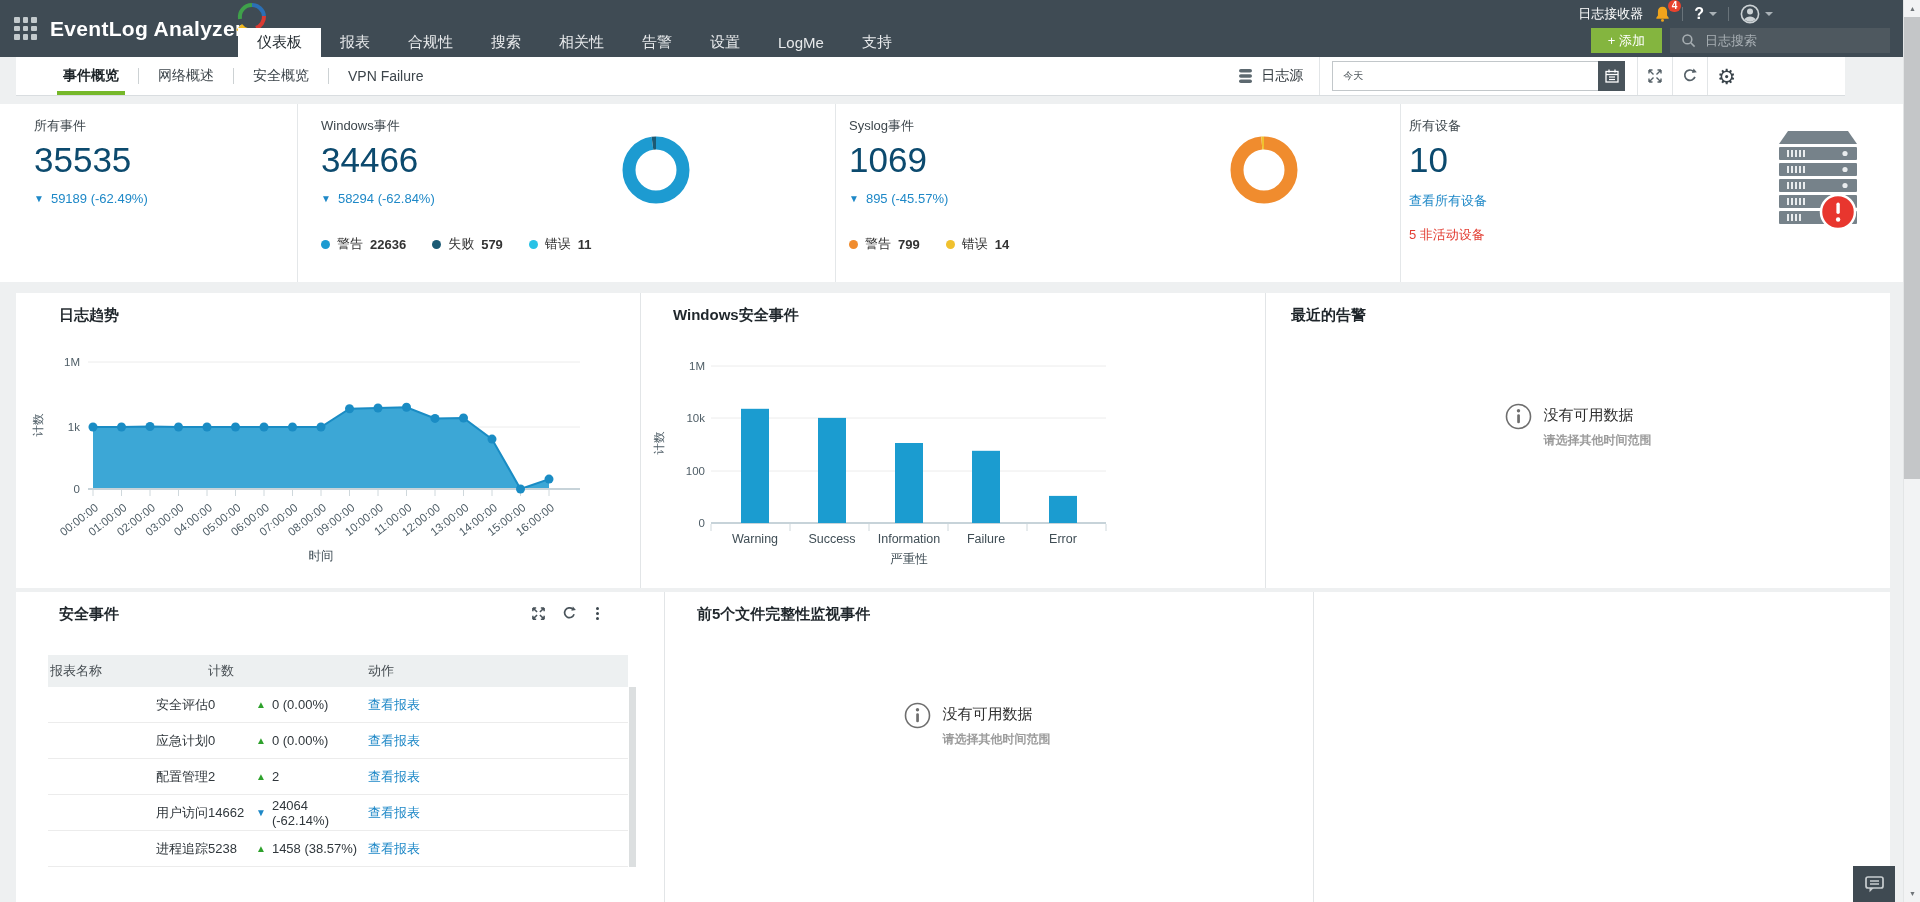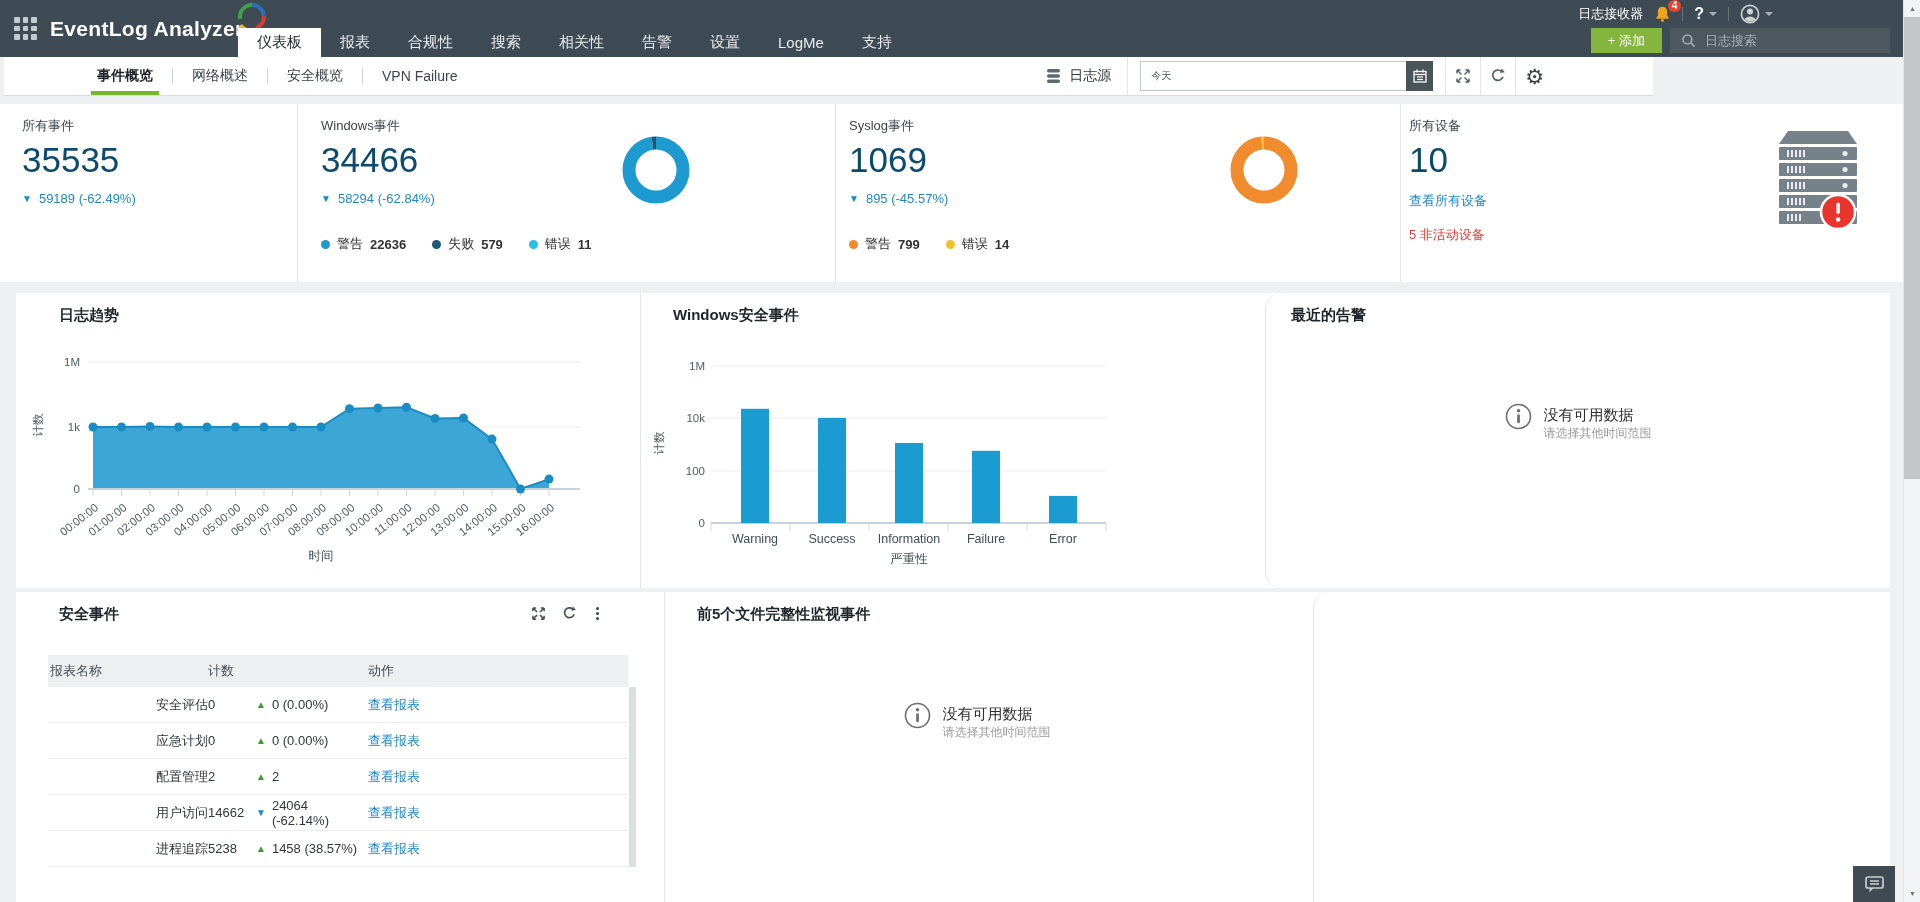--- a/index.html
+++ b/index.html
@@ -20,40 +20,40 @@
   .bell-wrap{position:relative;margin-left:11px;cursor:pointer;display:flex;}
   .badge{position:absolute;top:-5px;right:-10px;background:#e8432e;color:#fff;border-radius:8px;font-size:10px;line-height:12px;padding:0 4px;font-weight:bold;}
   .menu-item{display:flex;align-items:center;gap:5px;cursor:pointer;}
   .help-q{font-size:16px;font-weight:bold;}
   .caret{width:0;height:0;border-left:4px solid transparent;border-right:4px solid transparent;border-top:4px solid #a9b1b6;}
   .nav-bottom{position:absolute;right:13px;top:28px;height:25px;display:flex;}
   .add-btn{background:#84b53f;color:#fff;border:none;font-size:13px;padding:0 17px;margin-right:8px;cursor:pointer;font-family:inherit;display:flex;align-items:center;gap:5px;}
   .logsearch{width:220px;background:#4e585f;display:flex;align-items:center;gap:9px;padding:0 11px;color:#a9b0b5;font-size:13px;cursor:text;}
 
   
-  .subnav{position:absolute;top:57px;left:4px;width:1649px;height:39px;background:#fff;border-bottom:1px solid #d9dde0;display:flex;align-items:center;padding-left:46px;}
+  .subnav{position:absolute;top:57px;left:16px;width:1829px;height:39px;background:#fff;border-bottom:1px solid #d9dde0;display:flex;align-items:center;}
   .subtabs{display:flex;align-items:center;height:100%;margin-left:28px;}
   .subtab{height:100%;display:flex;align-items:center;padding:3px 6px 0 6px;margin:0 13px;font-size:14px;color:#3d454b;cursor:pointer;border-bottom:4px solid transparent;white-space:nowrap;}
   .subtab.active{font-weight:bold;color:#1d2428;border-bottom-color:#76b82a;}
   .subtab-sep{width:1px;height:16px;background:#cdd2d4;}
   .subnav-right{margin-left:auto;display:flex;align-items:center;height:100%;margin-right:100px;}
   .logsource{display:flex;align-items:center;gap:8px;font-size:14px;color:#2f373c;cursor:pointer;padding:0 16px;}
   .sn-vsep{width:1px;height:38px;background:#e2e5e7;}
   .datebox{width:293px;height:30px;border:1px solid #c2c7ca;background:#fff;display:flex;align-items:center;margin:0 12px;cursor:pointer;}
   .datebox .val{flex:1;padding:0 10px;font-size:10px;color:#4d555a;}
   .cal-btn{width:27px;height:30px;background:#49545b;display:flex;align-items:center;justify-content:center;margin-right:-1px;flex:none;}
   .sn-icon{padding:0 9px;display:flex;align-items:center;cursor:pointer;height:100%;}
   .gear-glyph{font-size:21px;color:#39434a;line-height:1;}
 
   
   .stats{position:absolute;top:104px;left:0;width:1903px;height:178px;background:#fff;display:flex;}
   .stat{position:relative;height:100%;}
   .stat+.stat{border-left:1px solid #e4e7e9;}
   .stat-inner{padding-top:13px;}
-  .s1{width:297px;}.s1 .stat-inner{padding-left:22px;}
+  .s1{width:297px;padding-left:12px;}.s1 .stat-inner{padding-left:22px;}
   .s2{width:538px;}.s2 .stat-inner{padding-left:23px;}
   .s3{width:565px;}.s3 .stat-inner{padding-left:13px;}
   .s4{width:503px;}.s4 .stat-inner{padding-left:8px;}
   .stat-label{font-size:13px;color:#3d464c;}
   .stat-value{font-size:35px;color:#0c4a6e;margin-top:5px;font-weight:400;}
   .stat-change{margin-top:11px;font-size:13px;color:#1e88c7;display:flex;align-items:center;gap:7px;}
   .tri{font-size:10px;line-height:1;}
   .legend{position:absolute;bottom:29px;display:flex;gap:26px;font-size:13px;color:#333;}
   .s2 .legend{left:23px;} .s3 .legend{left:13px;}
   .legend-item{display:flex;align-items:center;gap:7px;}
@@ -64,35 +64,35 @@
   .devices-link{margin-top:12px;font-size:13px;color:#1e88c7;cursor:pointer;width:max-content;}
   .devices-note{margin-top:16px;font-size:13px;color:#e23d32;}
   .server-wrap{position:absolute;left:378px;top:27px;}
 
   
   .band{position:absolute;left:16px;width:1874px;background:#fff;display:flex;}
   .band.charts{top:293px;height:295px;}
   .band.bottom{top:592px;height:340px;gap:24px;}
   .panel{position:relative;height:100%;overflow:hidden;}
   .panel+.panel{border-left:1px solid #e2e5e7;}
-  .p-left{width:624px;}.p-mid{width:625px;}.p-right{flex:1;border-radius:16px;}
+  .p-left{width:624px;}.p-mid{width:625px;}.p-right{flex:1;}
   .panel-title{position:absolute;top:13px;font-size:15px;font-weight:bold;color:#1f262b;white-space:nowrap;}
   .t1{left:43px;}.t2{left:32px;}.t3{left:25px;}
   .chart-svg{position:absolute;left:0;top:0;}
   .ax{font-size:11.5px;fill:#4e5d66;font-family:"Liberation Sans","DejaVu Sans",sans-serif;}
   .axt{font-size:12.5px;fill:#3f4d55;font-family:"Liberation Sans","DejaVu Sans",sans-serif;}
   .panel-actions{position:absolute;right:38px;top:14px;display:flex;align-items:center;gap:16px;}
   .pa-icon{cursor:pointer;display:flex;}
   .kebab{display:flex;flex-direction:column;gap:2px;cursor:pointer;padding:0 3px;}
   .kebab i{width:3px;height:3px;background:#3c464d;border-radius:50%;}
 
   .nodata{position:absolute;left:0;right:0;top:110px;display:flex;justify-content:center;}
   .nodata-inner{display:flex;gap:12px;align-items:flex-start;}
   .nodata-text{font-size:15px;color:#2e2e2e;padding-top:3px;}
-  .nodata-hint{font-size:12px;color:#9b9b9b;}
+  .nodata-hint{font-size:12px;color:#9b9b9b;margin-top:7px;font-weight:bold;}
 
   
   .sec-table{position:absolute;left:32px;top:63px;width:580px;font-size:13px;}
   .thead{display:flex;height:32px;align-items:center;background:#edf0f1;color:#464d52;}
   .trow{display:flex;height:36px;align-items:center;border-bottom:1px solid #ececec;color:#30373c;}
   .td-name{width:160px;padding-left:2px;text-align:right;}
   .td-count{width:48px;}
   .td-change{width:112px;display:flex;align-items:center;gap:6px;}
   .td-action{flex:1;}
   .th1{width:160px;padding-left:2px;}.th2{width:160px;}.th3{flex:1;}

